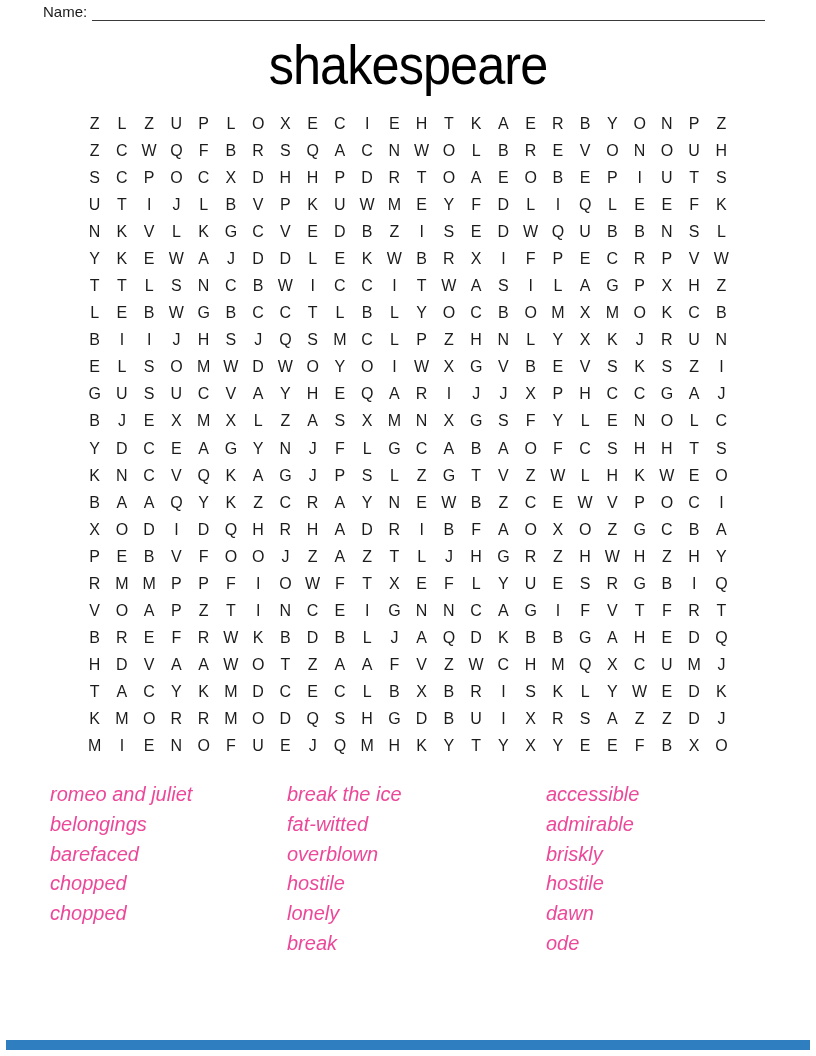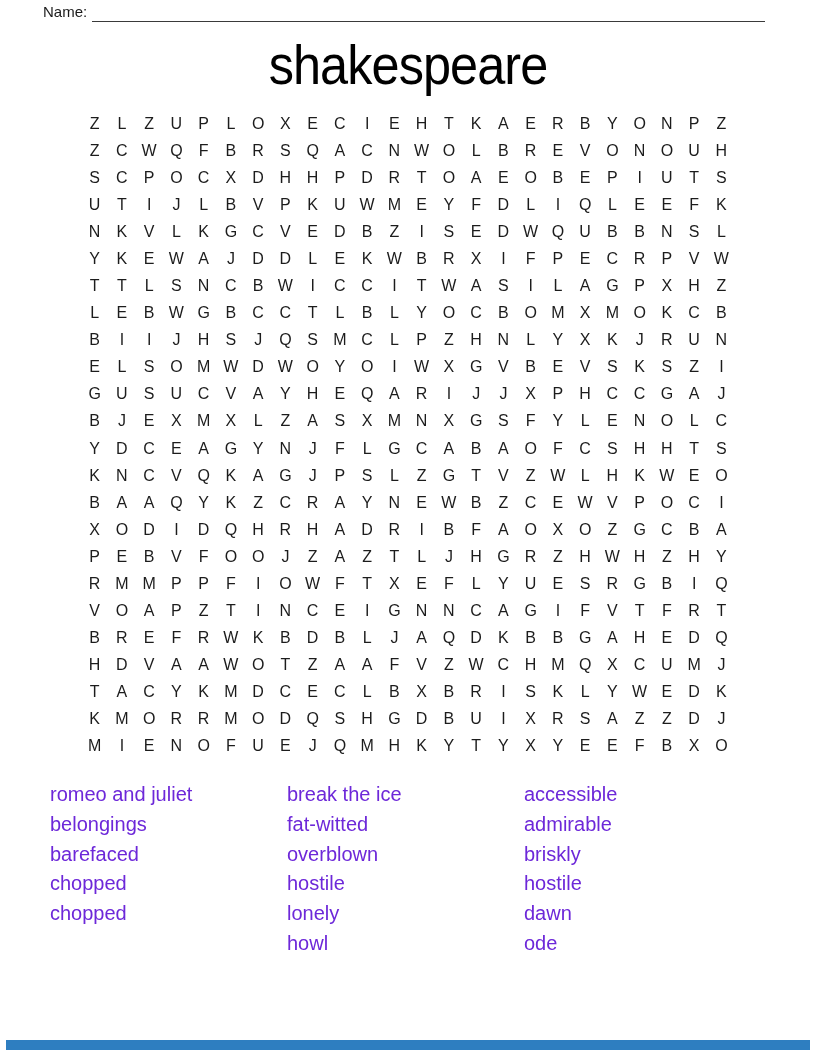--- a/index.html
+++ b/index.html
@@ -12,21 +12,21 @@
     position: relative;
     width: 816px; height: 1056px;
     background: #ffffff;
     overflow: hidden;
   }
 
   
   .name-row {
     position: absolute;
     left: 43px; right: 51px; top: 2px;
-    display: flex; align-items: flex-end;
+    display: flex; align-items: center;
   }
   .name-label {
     font-size: 15px; color: #1a1a1a;
     padding-right: 5px; line-height: 20px;
     white-space: nowrap;
   }
   .name-line {
     flex: 1 1 auto;
     border-bottom: 1.5px solid #3a3a3a;
     height: 17px;
@@ -62,26 +62,27 @@
     color: #1c1c1c;
   }
 
   
   .words {
     position: absolute;
     left: 50px; top: 780px;
     display: flex;
   }
   .words .col { width: 237px; }
-  .words .col:last-child { width: auto; }
+  .words .col:last-child { width: auto; margin-left: 22px; }
   .word {
     font-size: 20px;
     line-height: 29.8px;
-    color: #6d28d9;
+    color: #ec4899;
     white-space: nowrap;
+    font-style: italic;
   }
 
   
   .footer-bar {
     position: absolute;
     left: 6px; width: 804px;
     top: 1040px; height: 10px;
   }
 </style>
 </head>
@@ -682,21 +683,21 @@
         <div class="word">barefaced</div>
         <div class="word">chopped</div>
         <div class="word">chopped</div>
       </div>
       <div class="col">
         <div class="word">break the ice</div>
         <div class="word">fat-witted</div>
         <div class="word">overblown</div>
         <div class="word">hostile</div>
         <div class="word">lonely</div>
-        <div class="word">howl</div>
+        <div class="word">break</div>
       </div>
       <div class="col">
         <div class="word">accessible</div>
         <div class="word">admirable</div>
         <div class="word">briskly</div>
         <div class="word">hostile</div>
         <div class="word">dawn</div>
         <div class="word">ode</div>
       </div>
     </div>

